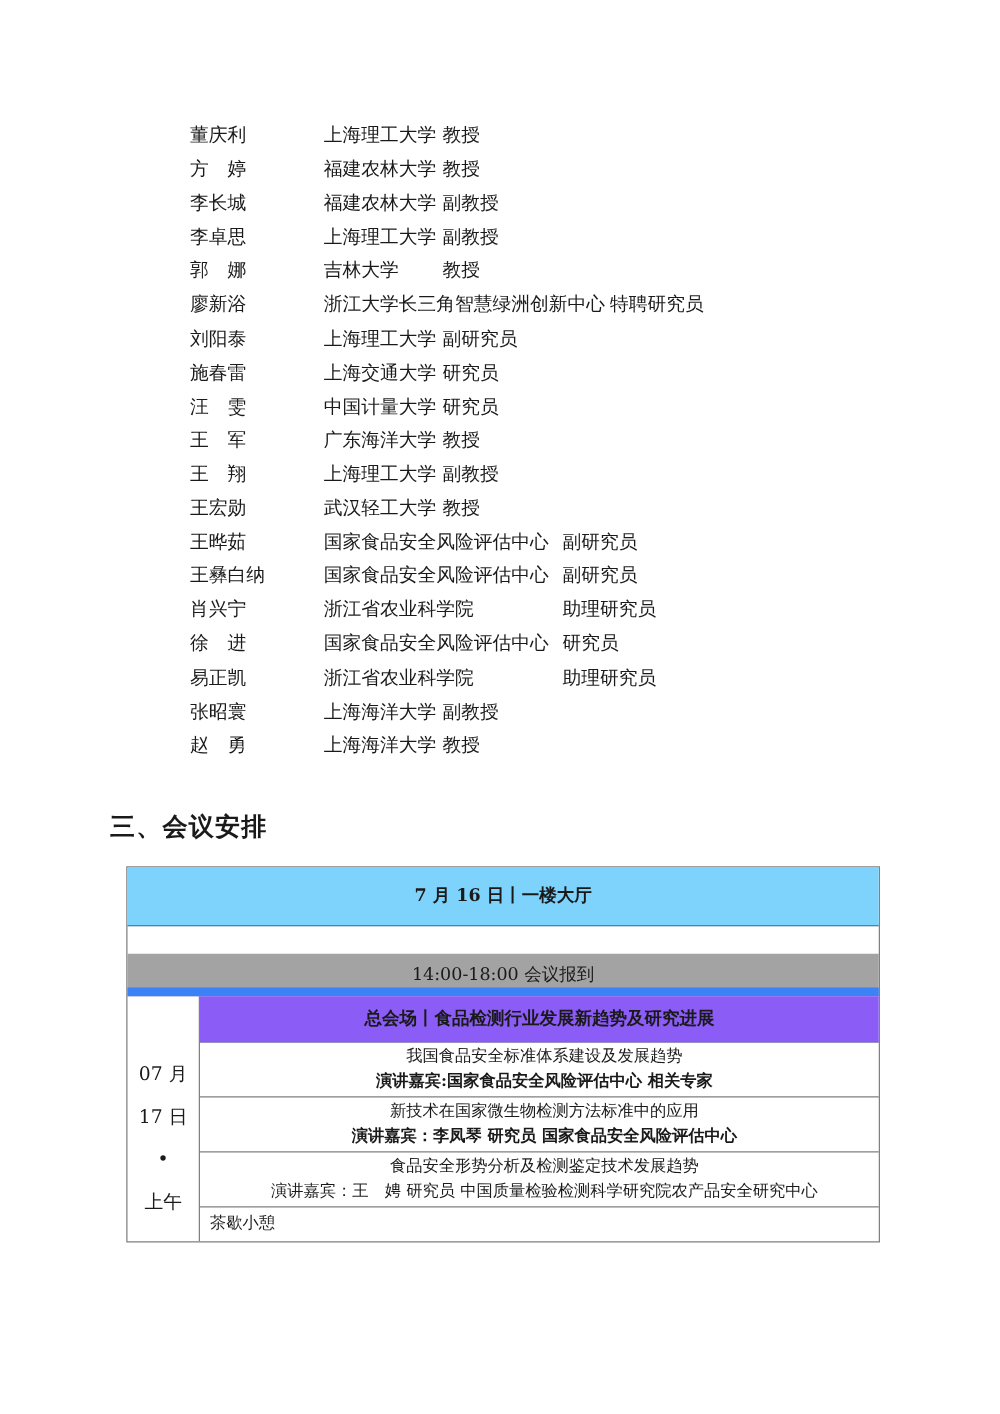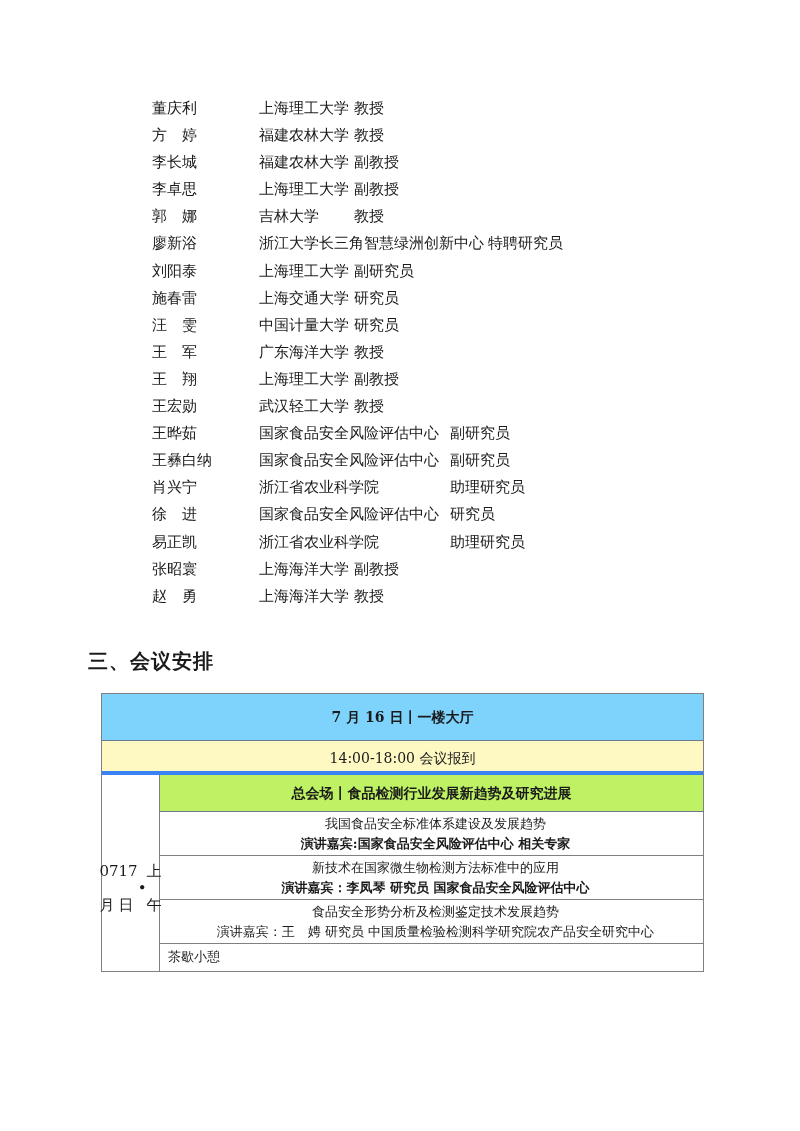--- a/index.html
+++ b/index.html
@@ -13,27 +13,27 @@
   .member-org { position: absolute; left: 107px; top: 0; }
   .member-title { position: absolute; top: 0; }
 
   .section-heading { position: absolute; left: 72px; top: 632px; font-size: 20px; font-weight: bold;
                      font-family: "DejaVu Sans", "Liberation Sans", sans-serif; margin: 16px; letter-spacing: 1px; }
 
   .schedule { position: absolute; left: 101px; top: 693px; width: 603px; border: 1px solid #808080;
               box-sizing: border-box; font-size: 13.5px; }
   .row-full { width: 100%; box-sizing: border-box; text-align: center; border-bottom: 1px solid #6d7890; }
   .day-header { height: 47px; line-height: 47px; background: #7dd3fc; font-weight: bold; font-size: 14px; }
-  .reg-row { height: 34px; line-height: 34px; background: #fef9c3; font-size: 14px; border-bottom: 4px solid #3b82f6; }
+  .reg-row { height: 34px; line-height: 34px; background: #a3a3a3; font-size: 14px; border-bottom: 7px solid #3b82f6; margin-top: 22px; }
   .morning { display: flex; width: 100%; }
   .date-cell { width: 58px; border-right: 1px solid #808080; box-sizing: border-box; display: flex;
-               flex-direction: row; justify-content: center; align-items: center; padding-top: 30px; font-size: 15px; }
+               flex-direction: column; justify-content: center; align-items: center; padding-top: 30px; font-size: 15px; }
   .date-cell span { display: block; line-height: 34px; }
   .sessions { flex: 1; }
-  .session-header { height: 36px; line-height: 36px; background: #bef264; text-align: center; font-weight: bold;
+  .session-header { height: 36px; line-height: 36px; background: #8b5cf6; text-align: center; font-weight: bold;
                     font-size: 14px; border-bottom: 1px solid #6d7890; }
   .item { box-sizing: border-box; border-bottom: 1px solid #808080; padding-left: 8px; font-size: 13px; line-height: 20px; }
   .item:last-child { border-bottom: none; }
   .item.single { height: 27px; line-height: 26px; }
   .item.double { height: 44px; padding-top: 2px; text-align: center; }
   .item .topic { display: block; }
   .item .speaker { display: block; font-weight: bold; }
   .item .speaker.normal { font-weight: normal; }
 </style>
 </head>

